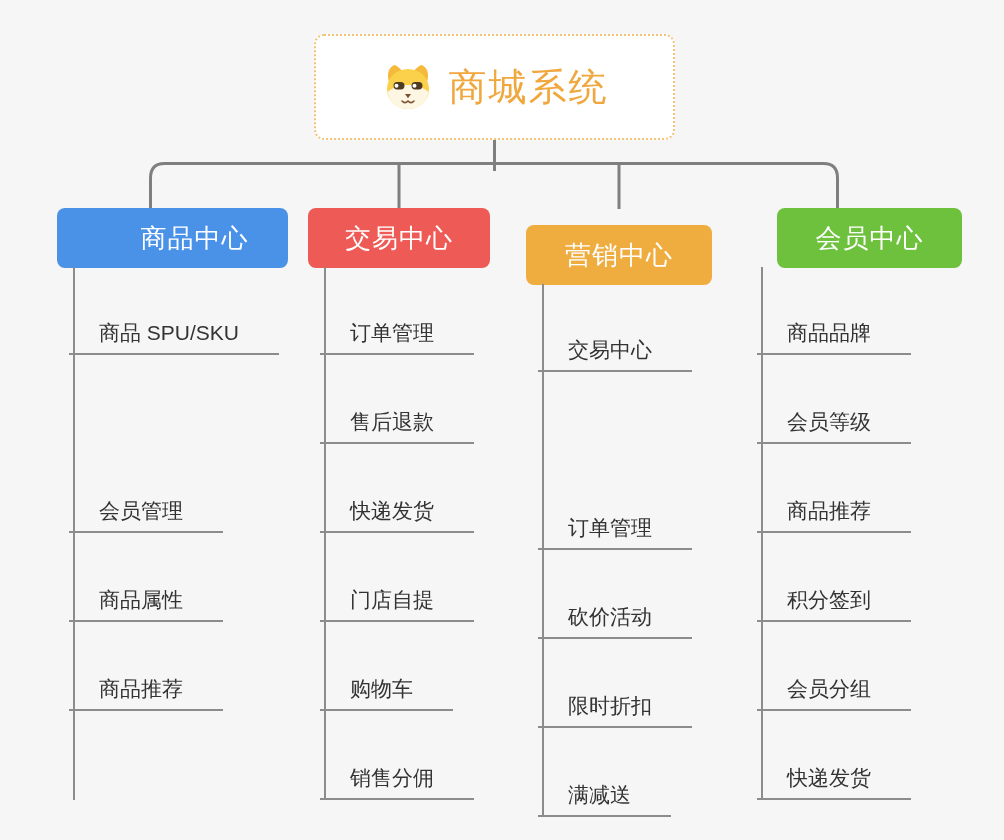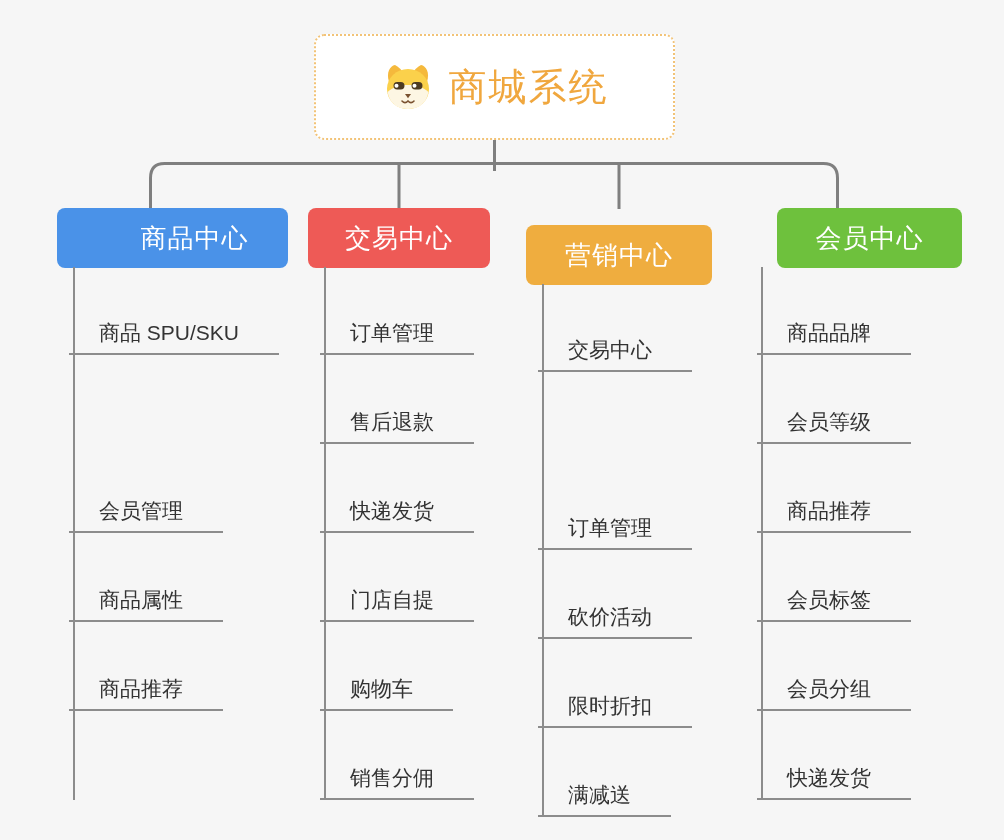--- a/index.html
+++ b/index.html
@@ -169,18 +169,18 @@
     <div class="leaf r4">限时折扣</div>
     <div class="leaf r5">满减送</div>
   </div>
 
   <div class="branch branch-3">
     <div class="branch-header" style="background-color: rgb(110, 193, 61);">会员中心</div>
     <div class="branch-trunk"></div>
     <div class="leaf r0">商品品牌</div>
     <div class="leaf r1">会员等级</div>
     <div class="leaf r2">商品推荐</div>
-    <div class="leaf r3">会员标签</div>
+    <div class="leaf r3">积分签到</div>
     <div class="leaf r4">会员分组</div>
     <div class="leaf r5">快递发货</div>
   </div>
 
 </div>
 
 </body></html>

